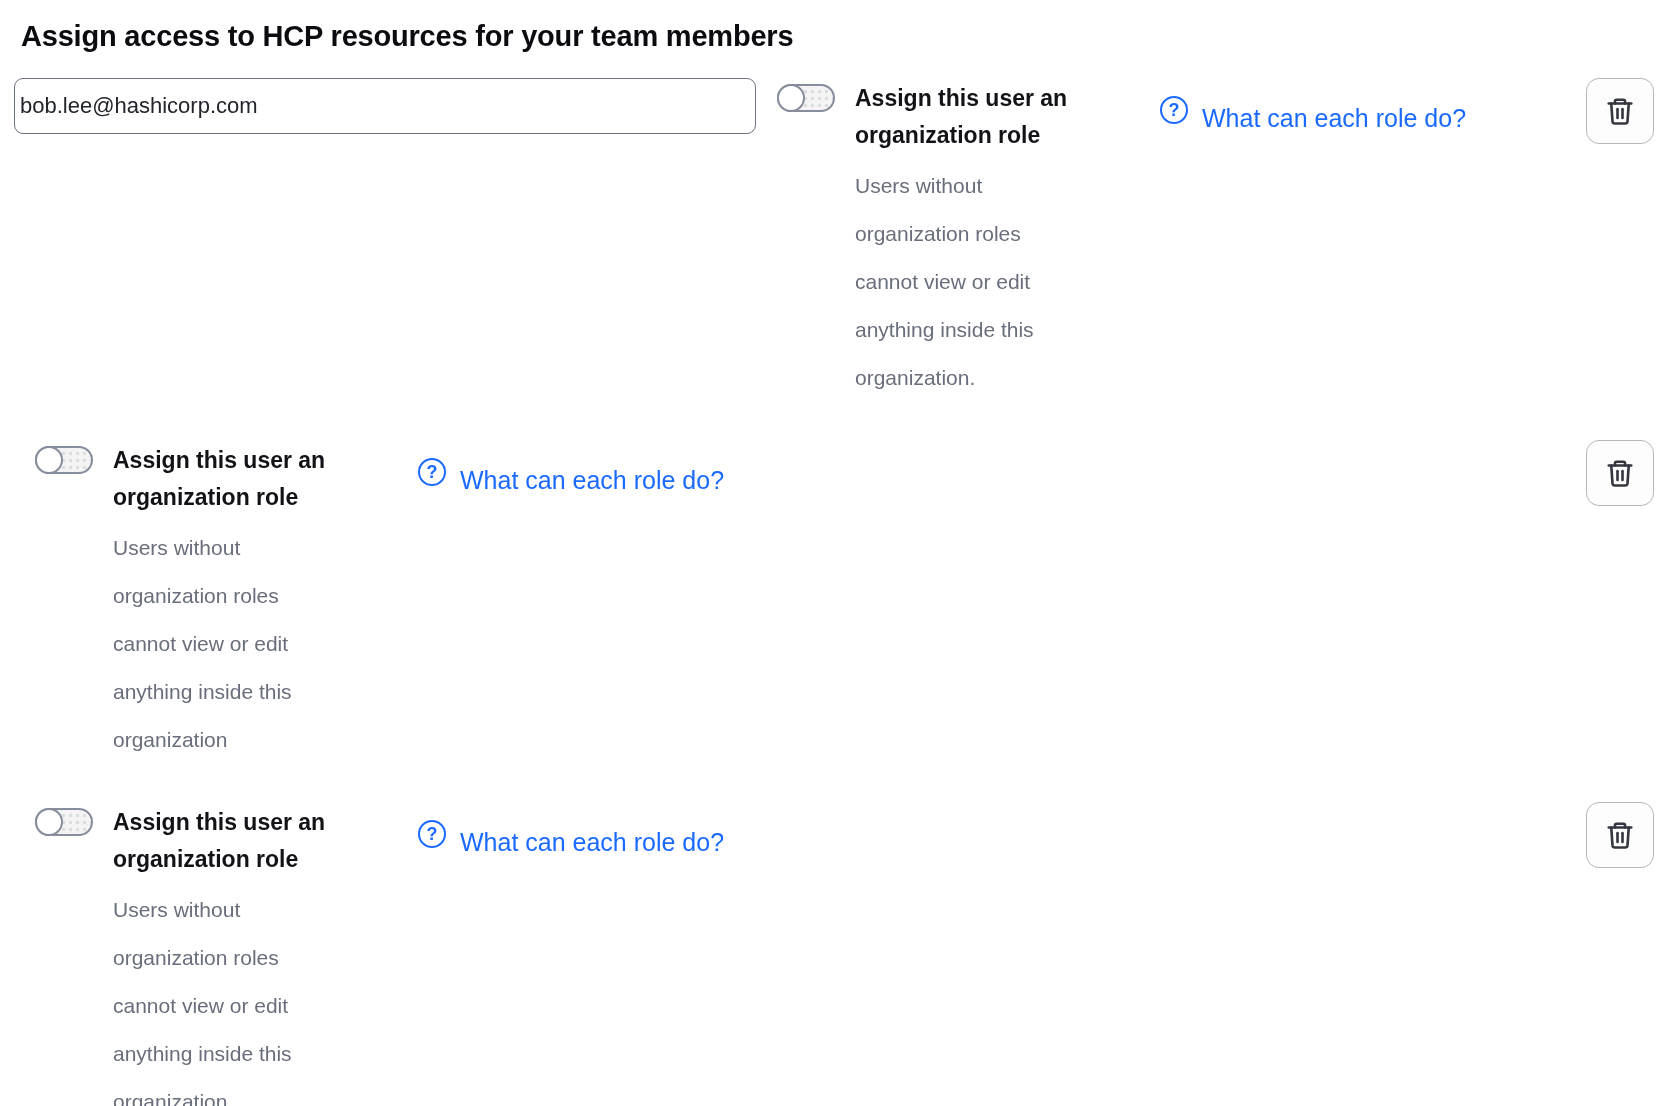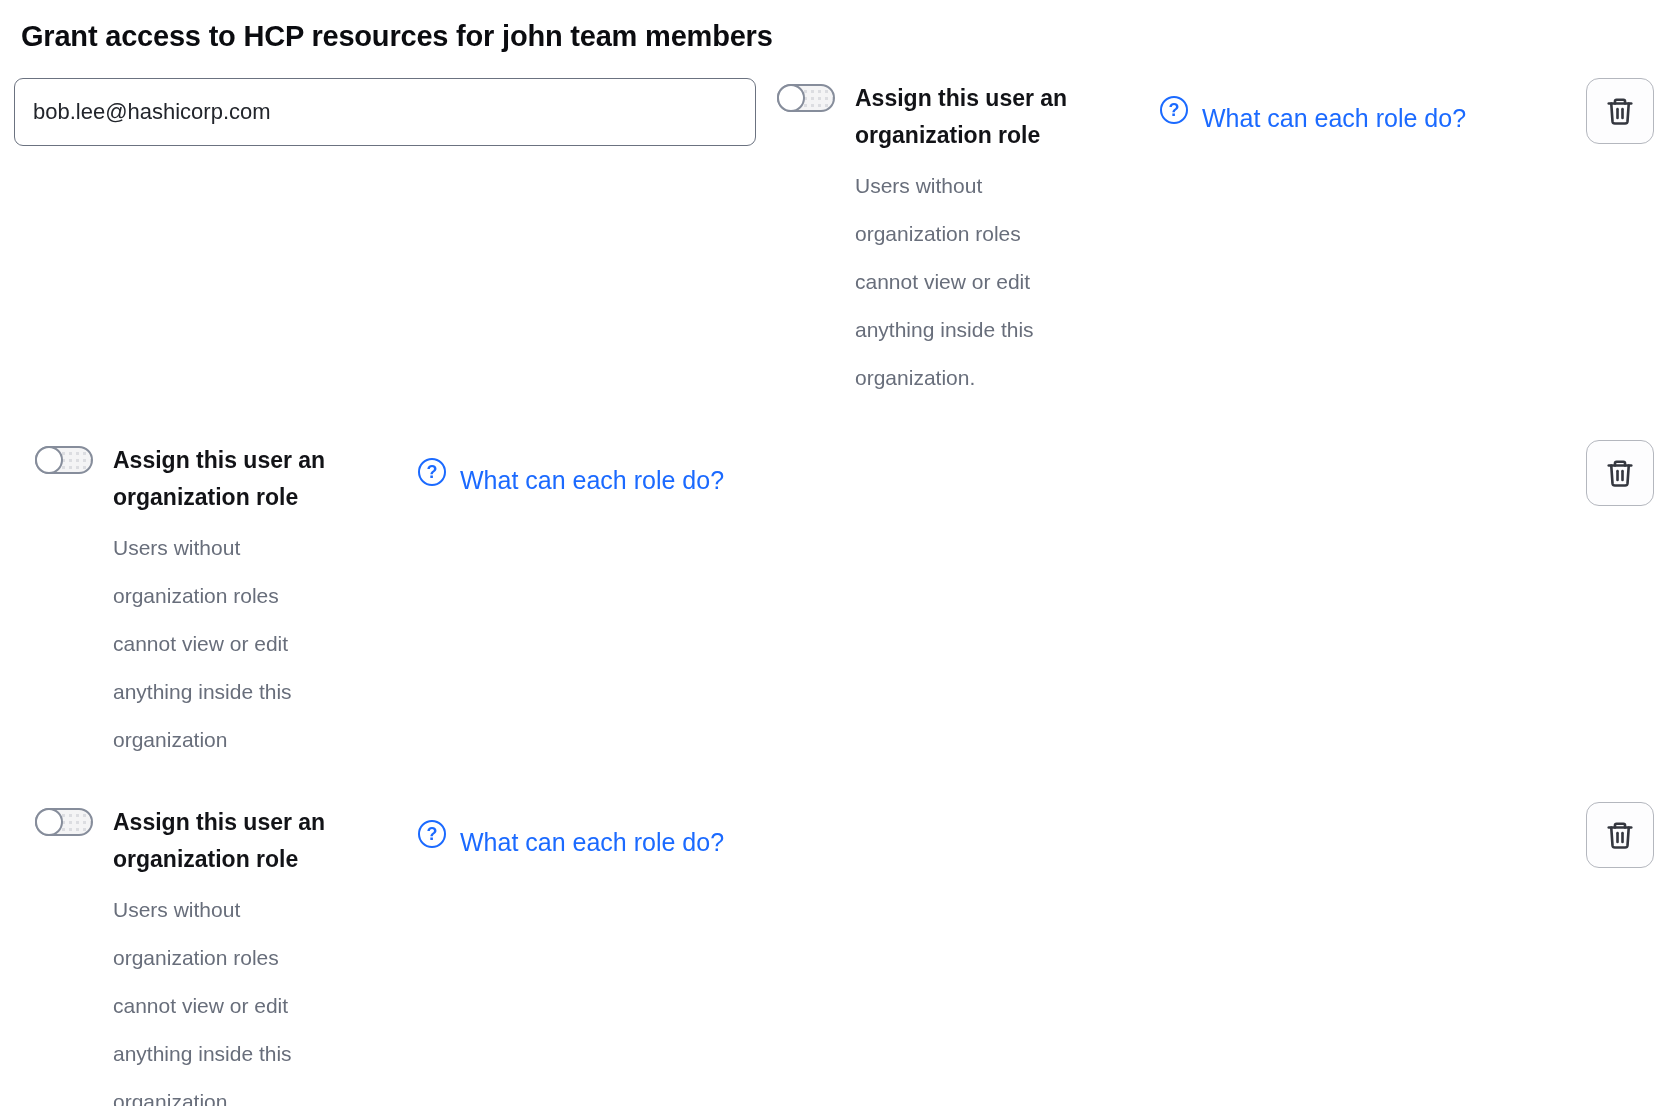--- a/index.html
+++ b/index.html
@@ -20,23 +20,23 @@
   .email-label {
     margin: 37px 0 0 7px;
     font-size: 21px; font-weight: 700; color: #121418;
   }
 
   .rows { margin-top: 25px; }
   .invite-row { display: flex; align-items: flex-start; margin-bottom: 38px; }
 
   .col-input { flex: 0 0 742px; }
   .email-input {
-    width: 100%; height: 68px;
+    width: 100%; height: 56px;
     border: 1.5px solid #6b7280; border-radius: 9px;
-    padding: 0 18px; background: #ffffff;
+    padding: 0 5px; background: #ffffff;
     font-family: "Liberation Sans", sans-serif;
     font-size: 22px; color: #22252b; outline: none;
   }
 
   .col-toggle { flex: none; margin-left: 21px; padding-top: 6px; }
   .toggle {
     position: relative; width: 58px; height: 28px;
     border: 2px solid #868d9b; border-radius: 16px;
     background-color: #f4f4f5;
     background-image: radial-gradient(circle, #dcdde1 1.7px, transparent 1.7px);
@@ -86,21 +86,21 @@
     font-family: "Liberation Sans", sans-serif;
   }
   .add-btn .plus { font-size: 27px; font-weight: 400; color: #2e333e; line-height: 1; }
   .add-btn .add-label { font-size: 23px; font-weight: 600; color: #b91c1c; }
 </style>
 </head>
 <body>
 
 <div class="wrap">
 
-  <h1 class="page-title">Grant access to HCP resources for john team members</h1>
+  <h1 class="page-title">Assign access to HCP resources for your team members</h1>
 
 
   <div class="rows">
 
     <div class="invite-row">
       <div class="col-input">
         <input class="email-input" type="text" value="bob.lee@hashicorp.com" style="">
       </div>
       <div class="col-toggle">
         <div class="toggle" role="switch" aria-checked="false">

